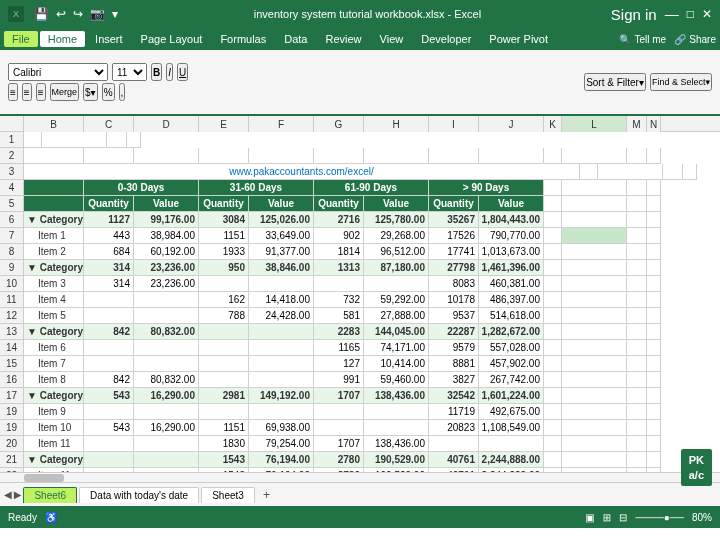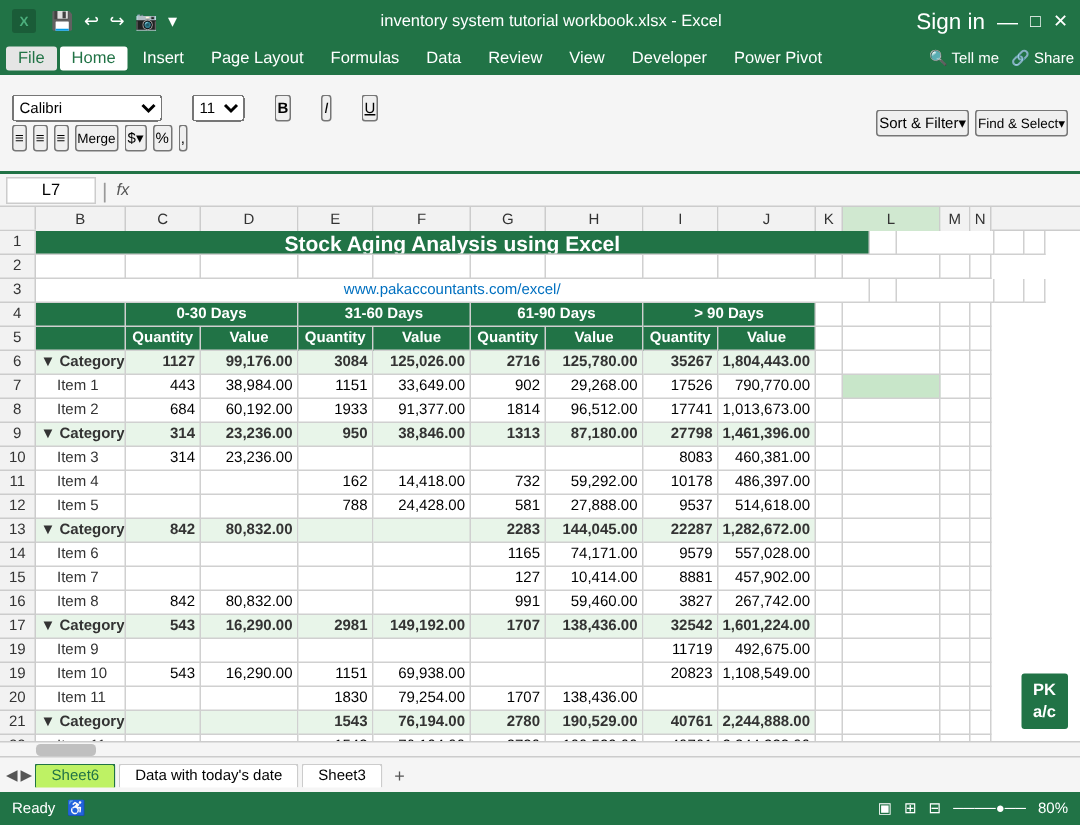--- a/index.html
+++ b/index.html
@@ -32,21 +32,21 @@
       padding: 0 4px;
       gap: 2px;
     }
     .ribbon-tab {
       padding: 2px 8px;
       color: white;
       font-size: 11px;
       cursor: pointer;
       border-radius: 2px;
     }
-    .ribbon-tab.active { background: #e5e5e5; color: #217346; }
+    .ribbon-tab.active { background: #bef264; color: #217346; }
     
     
     .formula-bar {
       display: flex;
       align-items: center;
       height: 22px;
       border-bottom: 1px solid #ccc;
       background: #f5f5f5;
       padding: 0 4px;
       gap: 4px;
@@ -282,21 +282,21 @@
     <div class="ribbon-tab">Power Pivot</div>
     <div style="flex:1"></div>
     <div style="display:flex;align-items:center;gap:8px;color:white;font-size:10px;">
       <span>🔍 Tell me</span>
       <span>🔗 Share</span>
     </div>
   </div>
 
   <div class="toolbar-area" style="height:66px;display:flex;align-items:center;padding:4px 8px;gap:8px;background:#f5f5f5;border-bottom:2px solid #217346;">
     <div style="display:flex;flex-direction:column;gap:2px;font-size:10px;color:#333;">
-      <div style="display:flex;gap:20px;align-items:center;">
+      <div style="display:flex;gap:4px;align-items:center;">
         <select style="font-size:10px;height:18px;width:100px;">
           <option>Calibri</option>
         </select>
         <select style="font-size:10px;height:18px;width:35px;">
           <option>11</option>
         </select>
         <button style="font-weight:bold;font-size:10px;height:18px;">B</button>
         <button style="font-style:italic;font-size:10px;height:18px;">I</button>
         <button style="text-decoration:underline;font-size:10px;height:18px;">U</button>
       </div>
@@ -310,26 +310,20 @@
         <button style="font-size:10px;height:18px;">,</button>
       </div>
     </div>
     <div style="flex:1"></div>
     <div style="display:flex;gap:4px;font-size:10px;">
       <button style="font-size:10px;height:18px;">Sort &amp; Filter▾</button>
       <button style="font-size:9px;height:18px;">Find &amp; Select▾</button>
     </div>
   </div>
 
-  <div class="formula-bar">
-    <input class="cell-ref" value="L7" style="">
-    <span style="color:#999;font-size:14px;">|</span>
-    <span class="fx-label">fx</span>
-    <input class="formula-input" value="" style="">
-  </div>
 
   <div class="spreadsheet" style="height: 356px;">
 
     <div class="col-headers">
       <div class="row-num-header col-A"></div>
       <div class="col-header col-B">B</div>
       <div class="col-header col-C">C</div>
       <div class="col-header col-D">D</div>
       <div class="col-header col-E">E</div>
       <div class="col-header col-F">F</div>
@@ -366,21 +360,20 @@
         <div class="row-num">19</div>
         <div class="row-num">20</div>
         <div class="row-num">21</div>
         <div class="row-num">22</div>
 
       </div>
 
       <div class="grid">
 
         <div class="grid-row">
-          <div class="cell col-B title-cell" style="width:556px;font-size:14px;font-weight:bold;">Stock Aging Analysis using Excel</div>
           <div class="cell col-K"></div>
           <div class="cell col-L"></div>
           <div class="cell col-M"></div>
           <div class="cell col-N"></div>
         </div>
 
         <div class="grid-row">
           <div class="cell col-B"></div>
           <div class="cell col-C"></div>
           <div class="cell col-D"></div>

